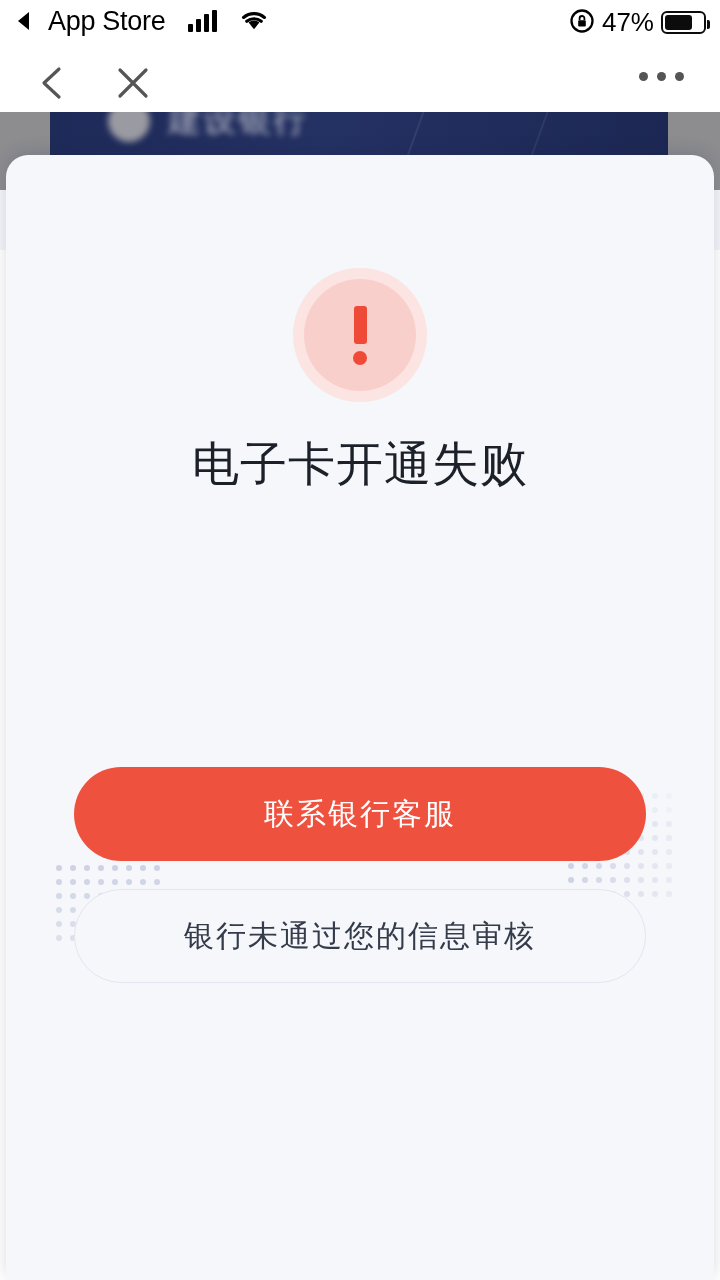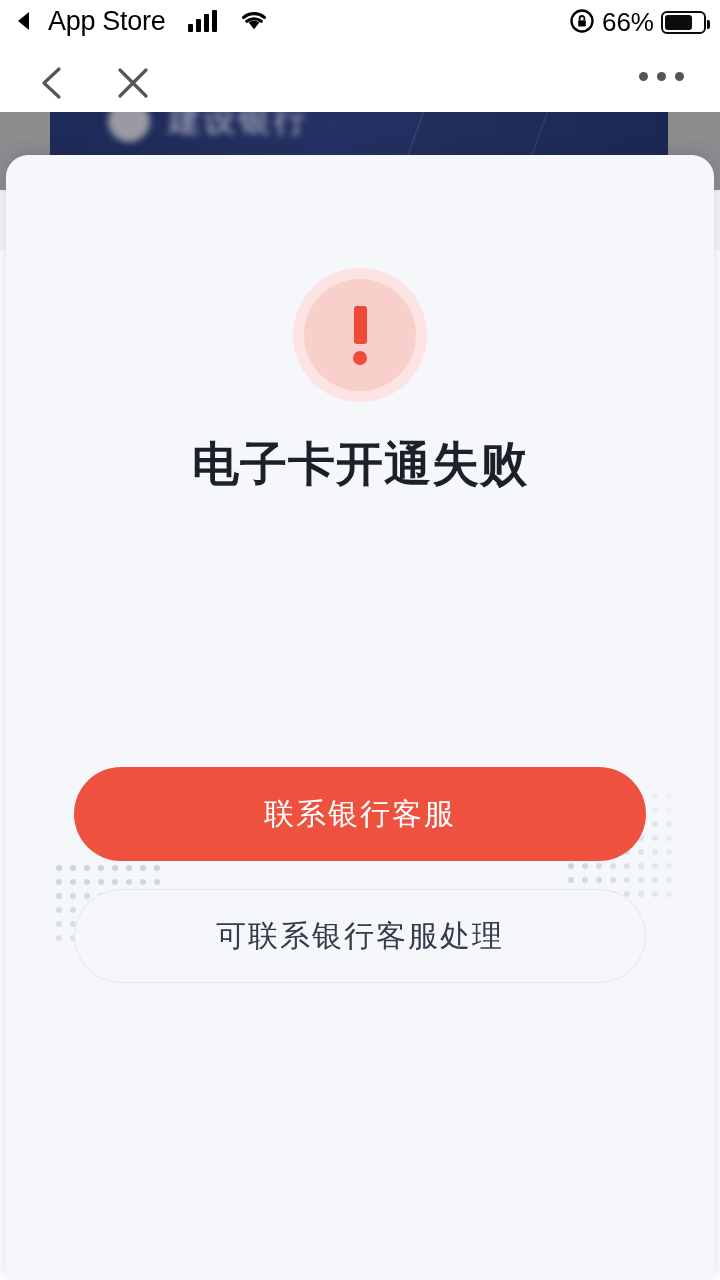--- a/index.html
+++ b/index.html
@@ -144,21 +144,21 @@
   }
   .bang-dot {
     width:14px; height:14px; border-radius:50%;
     background:#ef4a38;
   }
 
   
   #modal-title {
     position:absolute; left:0; right:0; top:278px;
     text-align:center;
-    font-size:47px; font-weight:700; color:#1c2029;
+    font-size:47px; font-weight:400; color:#1c2029;
     letter-spacing:1px;
   }
   #modal-desc {
     position:absolute; left:78px; width:558px; top:372px;
     font-size:28px; line-height:48px; color:#5d6575;
     letter-spacing:0.4px;
   }
 
   
   .btn {
@@ -205,21 +205,21 @@
 
 
     <div class="sb-right">
       <span>
         <svg width="26" height="26" viewBox="0 0 26 26">
           <circle cx="13" cy="13" r="10.5" stroke="#000" stroke-width="2.3" fill="none"></circle>
           <rect x="9.2" y="12.2" width="7.6" height="6.2" rx="1.2" fill="#000"></rect>
           <path d="M10.6 12.2 v-1.8 a2.4 2.4 0 0 1 4.8 0 v1.8" stroke="#000" stroke-width="1.8" fill="none"></path>
         </svg>
       </span>
-      <span class="sb-pct">66%</span>
+      <span class="sb-pct">47%</span>
       <span class="sb-battery">
           <i style="width: 66%;"></i>
         </span>
     </div>
   </div>
 
   <div id="nav-bar">
     <div class="nav-back">
       <svg width="42" height="42" viewBox="0 0 42 42">
         <path d="M27 7 L12 21 L27 35" stroke="#555" stroke-width="3.2" fill="none" stroke-linecap="round" stroke-linejoin="round"></path>
@@ -395,16 +395,16 @@
     <div id="error-icon">
       <div id="error-icon-inner">
         <div class="bang-bar"></div>
         <div class="bang-dot"></div>
       </div>
     </div>
 
     <div id="modal-title">电子卡开通失败</div>
 
     <div class="btn" id="btn-primary">联系银行客服</div>
-    <div class="btn" id="btn-secondary-1">可联系银行客服处理</div>
+    <div class="btn" id="btn-secondary-1">银行未通过您的信息审核</div>
   </div>
 
 </div>
 
 </body></html>

